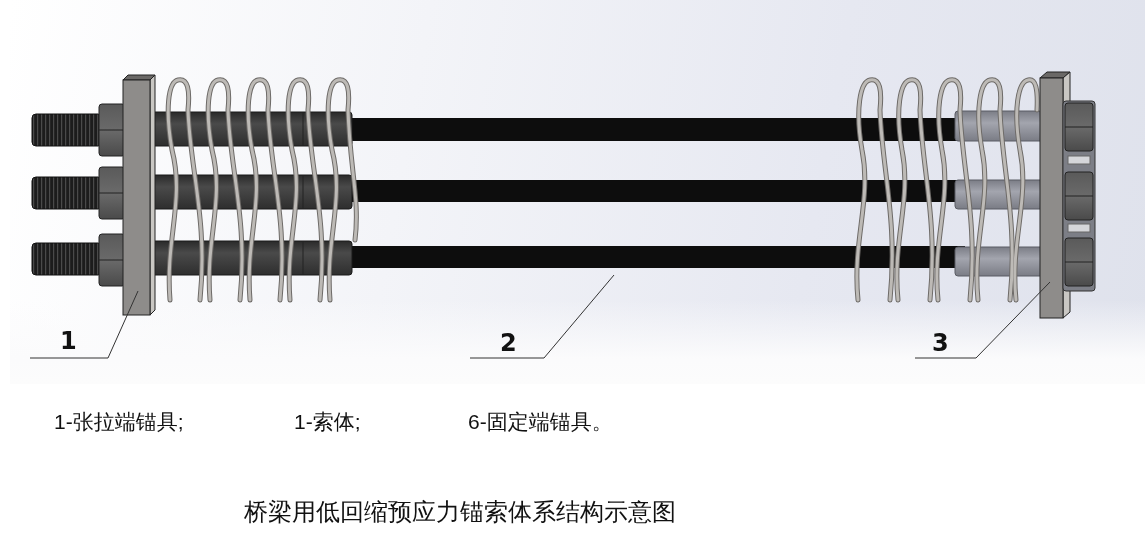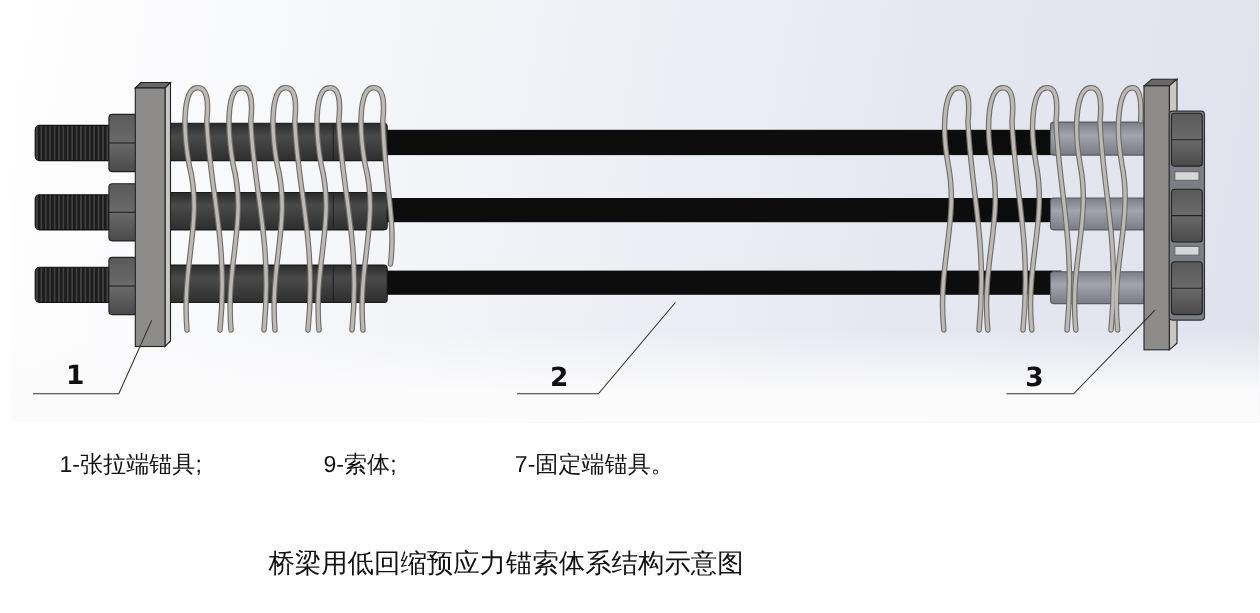--- a/index.html
+++ b/index.html
@@ -147,17 +147,17 @@
     <polyline points="915,358 976,358 1050,282"></polyline>
   </g>
 
   <text class="callout-num" x="60" y="349">1</text>
   <text class="callout-num" x="500" y="351">2</text>
   <text class="callout-num" x="932" y="351">3</text>
 </svg>
 
 <div class="legend">
   <span style="left:0px;">1-张拉端锚具;</span>
-  <span style="left:240px;">9-索体;</span>
-  <span style="left:414px;">7-固定端锚具。</span>
+  <span style="left:240px;">1-索体;</span>
+  <span style="left:414px;">6-固定端锚具。</span>
 </div>
 
 <div class="caption">桥梁用低回缩预应力锚索体系结构示意图</div>
 
 </body></html>

